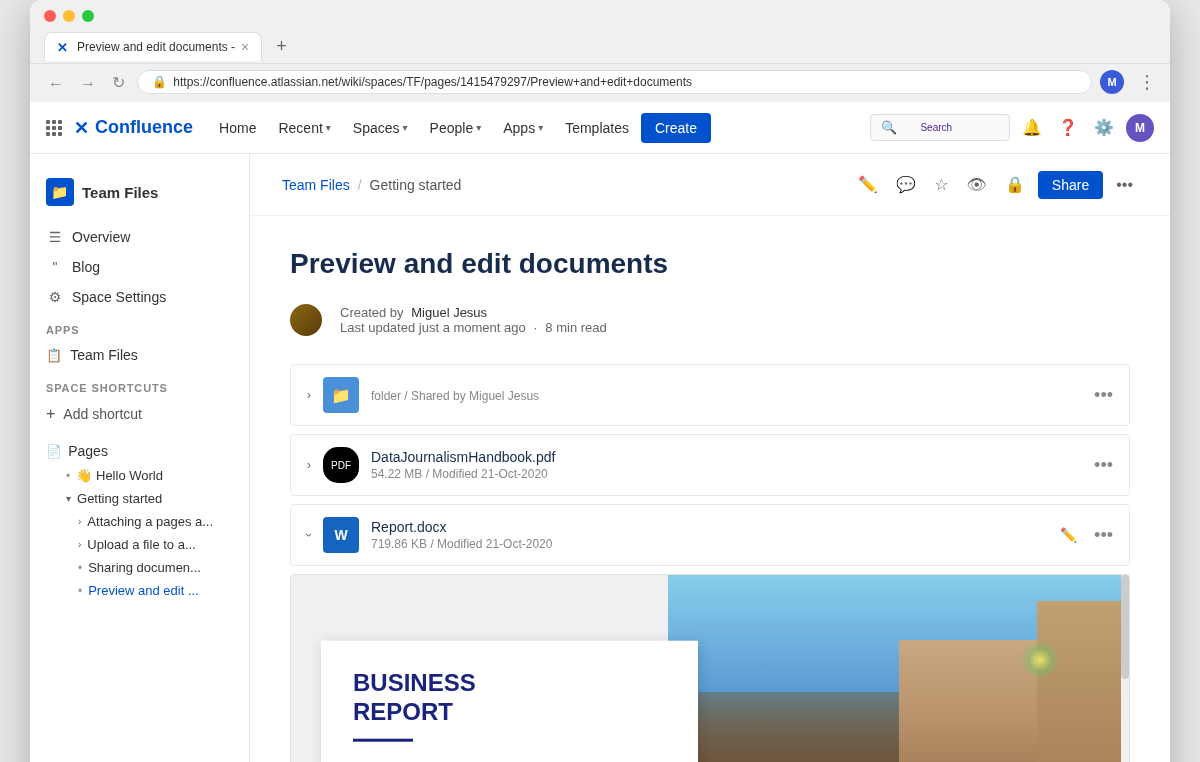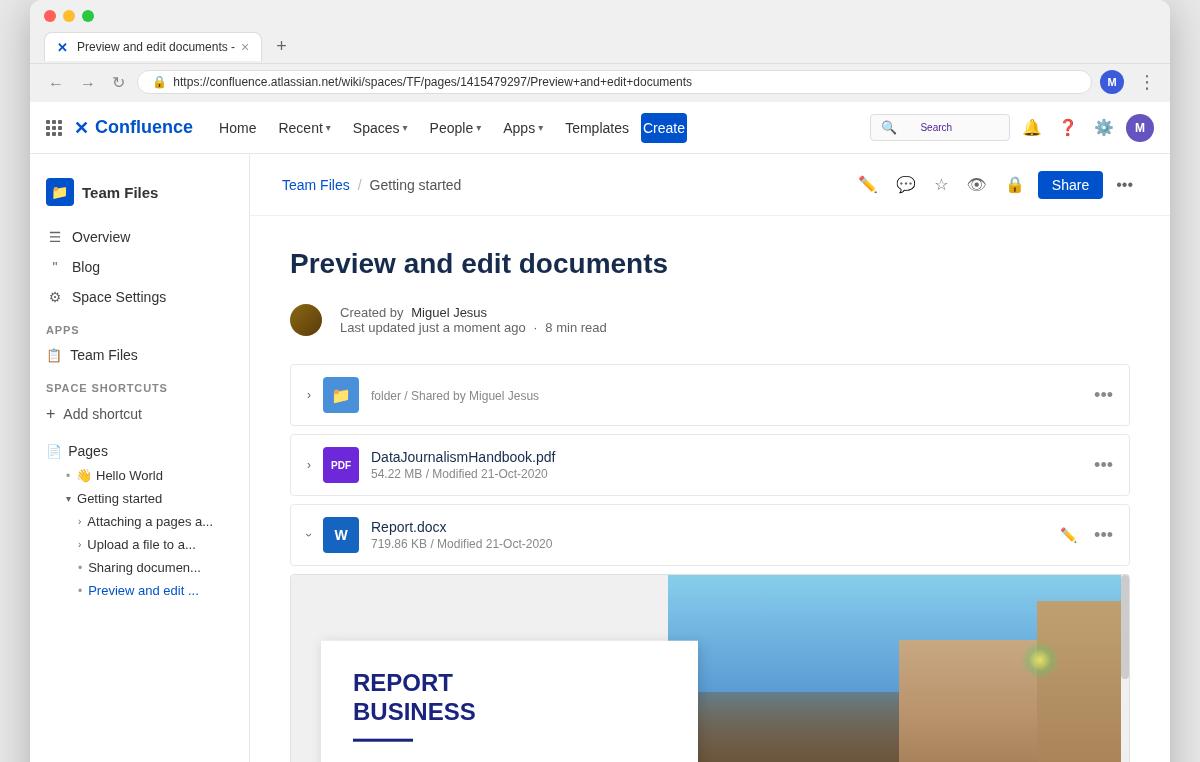--- a/index.html
+++ b/index.html
@@ -64,21 +64,21 @@
     .grid-icon span { background: #666; border-radius: 1px; }
     .logo { display: flex; align-items: center; gap: 6px; font-size: 18px; font-weight: 700; color: #0052cc; margin-right: 8px; }
     .logo-icon { color: #0052cc; font-size: 18px; }
     .nav-items { display: flex; align-items: center; gap: 2px; flex: 1; }
     .nav-item {
       padding: 6px 10px; font-size: 14px; color: #333; cursor: pointer;
       border-radius: 4px; display: flex; align-items: center; gap: 3px;
     }
     .nav-chevron { font-size: 10px; color: #666; }
     .create-btn {
-      background: #0052cc; color: #fff; border: none; padding: 7px 2px;
+      background: #0052cc; color: #fff; border: none; padding: 7px 14px;
       border-radius: 4px; font-size: 14px; font-weight: 500; cursor: pointer;
     }
     .topnav-right { display: flex; align-items: center; gap: 8px; margin-left: auto; }
     .search-bar {
       display: flex; align-items: center; gap: 6px;
       border: 1px solid #ddd; border-radius: 4px; padding: 5px 10px;
       font-size: 13px; color: #999; background: #fafafa; width: 140px;
     }
     .icon-btn { background: none; border: none; color: #666; font-size: 16px; cursor: pointer; padding: 4px; }
     .user-avatar { width: 28px; height: 28px; border-radius: 50%; background: #6554c0; color: #fff; font-size: 12px; font-weight: 700; display: flex; align-items: center; justify-content: center; }
@@ -166,22 +166,22 @@
       padding: 12px 16px; border: 1px solid #e8e8e8; border-radius: 4px;
       margin-bottom: 8px; cursor: pointer;
     }
     .file-chevron { color: #666; font-size: 12px; }
     .file-icon-folder {
       width: 36px; height: 36px; background: #4a90d9; border-radius: 4px;
       display: flex; align-items: center; justify-content: center; color: #fff; font-size: 16px;
       flex-shrink: 0;
     }
     .file-icon-pdf {
-      width: 36px; height: 36px; background: #6d28d9; border-radius: 4px;
-      display: flex; align-items: center; justify-content: center; color: #fff; font-size: 10px; font-weight: 700;
+      width: 36px; height: 36px; background: #000000; border-radius: 15px;
+      display: flex; align-items: center; justify-content: center; color: #fff; font-size: 10px; font-weight: 400;
       flex-shrink: 0;
     }
     .file-icon-word {
       width: 36px; height: 36px; background: #1565c0; border-radius: 4px;
       display: flex; align-items: center; justify-content: center; color: #fff; font-size: 12px; font-weight: 700;
       flex-shrink: 0;
     }
     .file-info { flex: 1; }
     .file-name { font-size: 14px; font-weight: 500; color: #172b4d; }
     .file-meta { font-size: 12px; color: #888; margin-top: 2px; }
@@ -449,22 +449,22 @@
 
                   <div style="position:absolute;bottom:0;left:0;width:100%;height:65%;background:linear-gradient(to bottom,transparent 0%,rgba(101,79,56,0.6) 40%,rgba(80,60,40,0.9) 100%);"></div>
                   <div style="position:absolute;top:0;left:0;width:100%;height:45%;background:linear-gradient(to bottom,#87ceeb 0%,#5b9bd5 100%);"></div>
 
                   <div style="position:absolute;bottom:0;right:10%;width:40%;height:75%;background:linear-gradient(to bottom,#c8a882 0%,#b8926a 40%,#8b6844 100%);border-radius:2px 2px 0 0;"></div>
                   <div style="position:absolute;bottom:0;right:0;width:20%;height:90%;background:linear-gradient(to bottom,#c0a070 0%,#a07850 100%);"></div>
 
                   <div style="position:absolute;top:25%;right:15%;width:40px;height:40px;border-radius:50%;background:radial-gradient(circle,rgba(255,255,100,0.7) 0%,rgba(100,200,100,0.4) 40%,transparent 70%);"></div>
                 </div>
                 <div class="doc-white-box">
+                  <div class="doc-title-text">BUSINESS</div>
                   <div class="doc-title-text">REPORT</div>
-                  <div class="doc-title-text">BUSINESS</div>
                   <div class="doc-underline"></div>
                 </div>
                 <div class="scrollbar-track">
                   <div class="scrollbar-thumb"></div>
                 </div>
               </div>
 
             </div>
           </div>
         </div>

